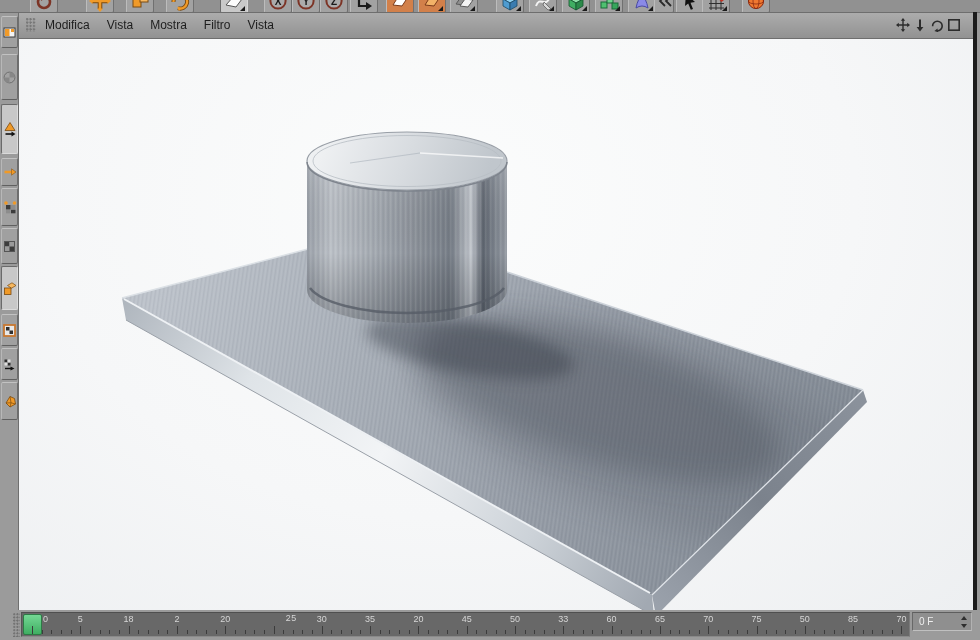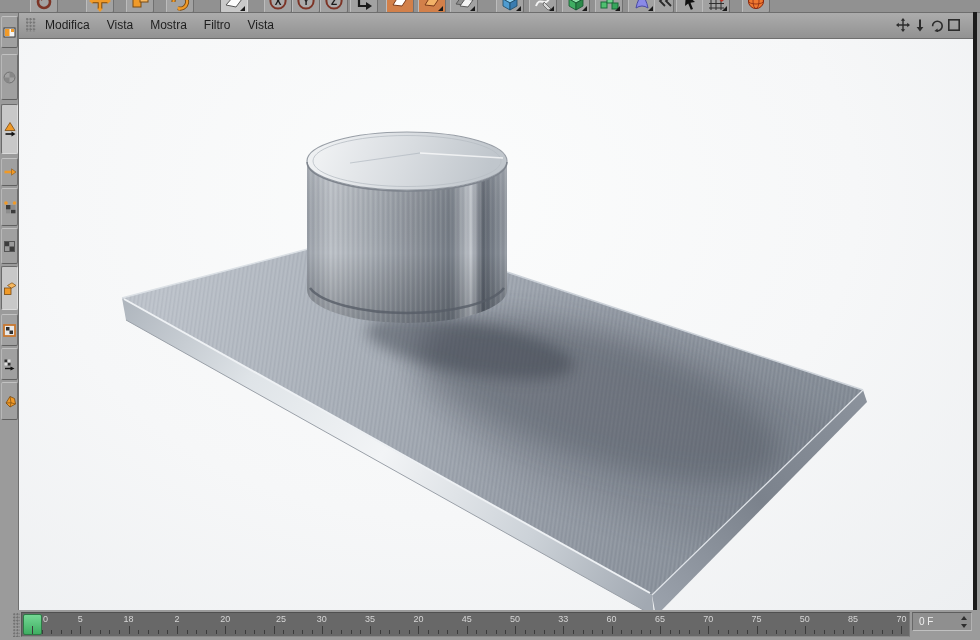--- a/index.html
+++ b/index.html
@@ -528,21 +528,21 @@
         <div class="tick" style="left: 840.76px; height: 4px;"></div>
         <div class="tick" style="left: 850.42px; height: 4px;"></div>
         <div class="tick" style="left: 860.08px; height: 4px;"></div>
         <div class="tick" style="left: 869.74px; height: 4px;"></div>
         <div class="tick" style="left: 879.4px; height: 8px;"></div>
         <span class="flabel zero" style="left: 21px;">0</span>
         <span class="flabel" style="left: 58.3px;">5</span>
         <span class="flabel" style="left: 106.6px;">18</span>
         <span class="flabel" style="left: 154.9px;">2</span>
         <span class="flabel" style="left: 203.2px;">20</span>
-        <span class="flabel" style="left: 259px;">25</span>
+        <span class="flabel" style="left: 269px; font-family: Liberation Mono, monospace;">25</span>
         <span class="flabel" style="left: 299.8px;">30</span>
         <span class="flabel" style="left: 348.1px;">35</span>
         <span class="flabel" style="left: 396.4px;">20</span>
         <span class="flabel" style="left: 444.7px;">45</span>
         <span class="flabel" style="left: 493px;">50</span>
         <span class="flabel" style="left: 541.3px;">33</span>
         <span class="flabel" style="left: 589.6px;">60</span>
         <span class="flabel" style="left: 637.9px;">65</span>
         <span class="flabel" style="left: 686.2px;">70</span>
         <span class="flabel" style="left: 734.5px;">75</span>

